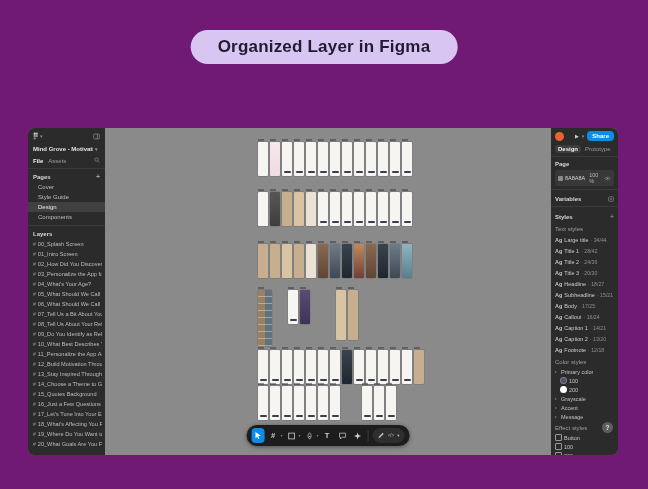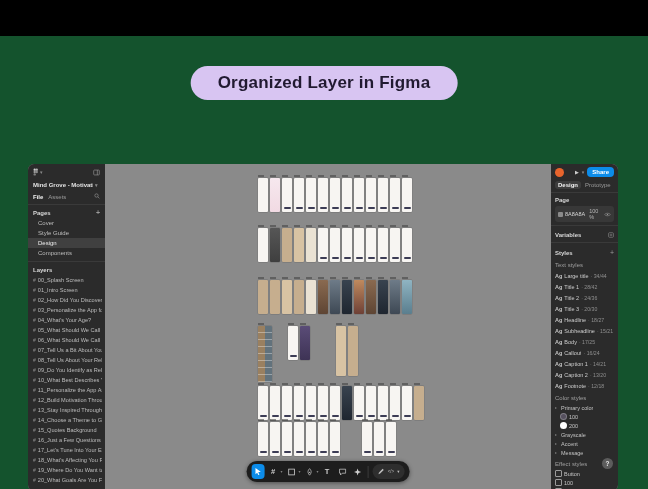--- a/index.html
+++ b/index.html
@@ -1,18 +1,18 @@
 <!DOCTYPE html>
 <html><head>
 <meta charset="utf-8">
 <style>
   html,body{margin:0;padding:0;background:#000;}
   body{width:648px;height:489px;overflow:hidden;position:relative;
        font-family:"Liberation Sans",sans-serif;-webkit-font-smoothing:antialiased;}
-  .stage{position:absolute;inset:0;background:#14532d;margin-top:36px;}
+  .stage{position:absolute;inset:0;background:#701a75;}
 
   
   .banner{position:absolute;top:30px;left:50%;transform:translateX(-50%);
           background:#d8c5f2;color:#211a31;font-size:17px;font-weight:700;
           padding:7px 27px;border-radius:17px;letter-spacing:.2px;white-space:nowrap;}
 
   
   .fwindow{position:absolute;left:28px;top:128px;width:590px;height:327px;
            display:flex;border-radius:6px;overflow:hidden;background:#8a8a8a;}
 

